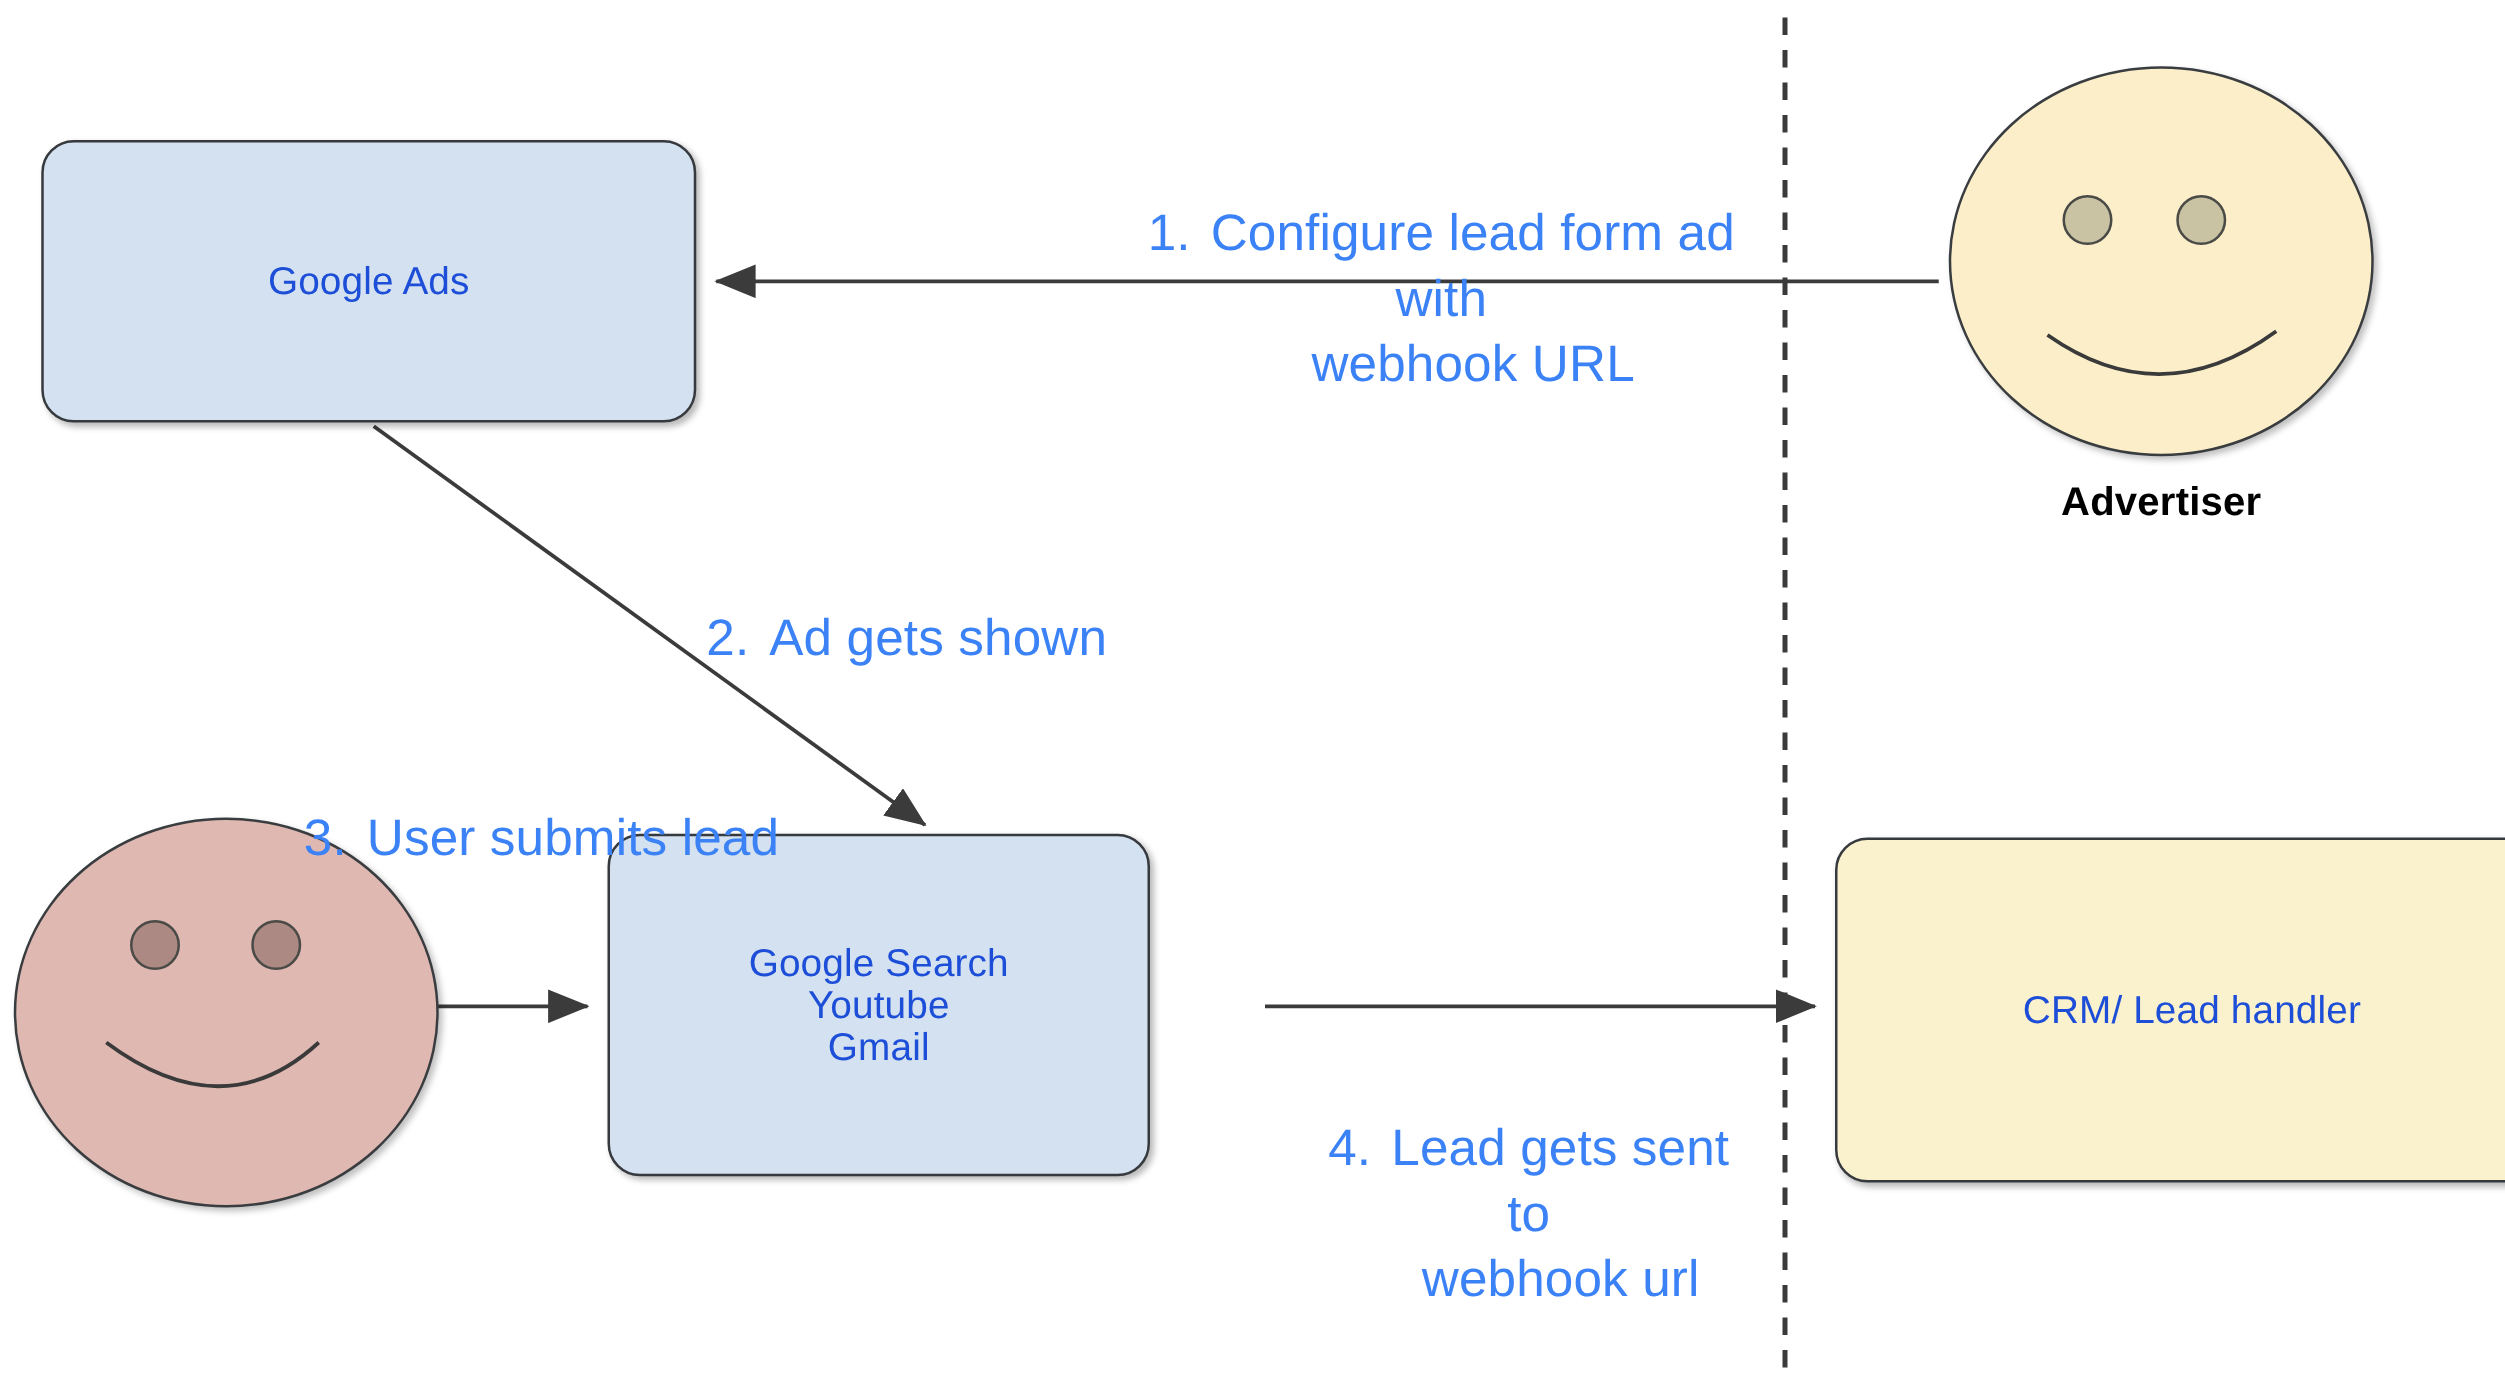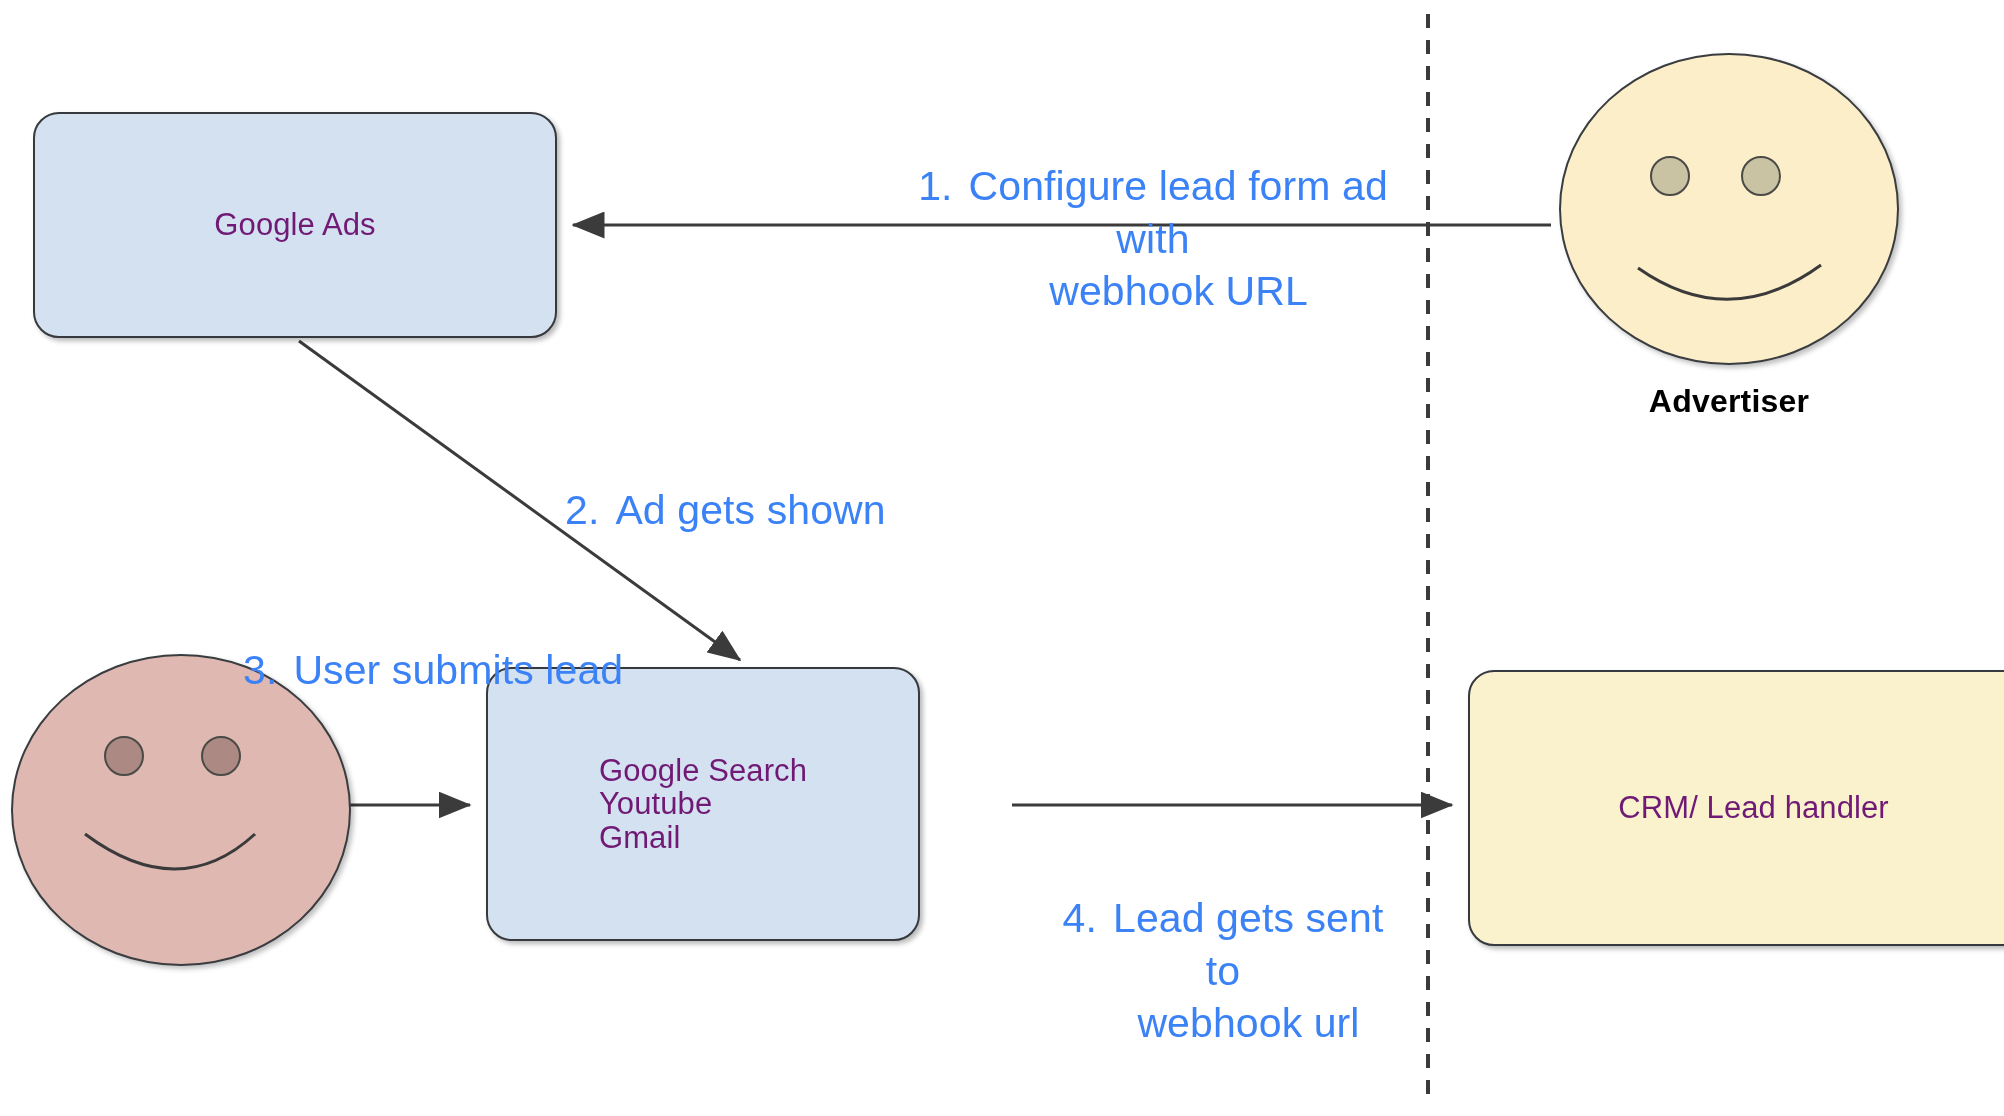--- a/index.html
+++ b/index.html
@@ -28,21 +28,22 @@
   }
   
   .node-box {
     position: absolute;
     box-sizing: border-box;
     border: 2px solid #36393d;
     border-radius: 26px;
     display: flex;
     align-items: center;
     justify-content: center;
-    color: #701a75;
+    text-align: center;
+    color: #1d4ed8;
     box-shadow: 3px 3px 5px rgba(0,0,0,0.28);
   }
   .node-box .node-label {
     font-size: 31px;
     line-height: 1.08;
     letter-spacing: 0.1px;
     white-space: pre-line;
   }
   .box-blue { background: #d4e1f0; }
   .box-cream { background: #faf2cd; }

